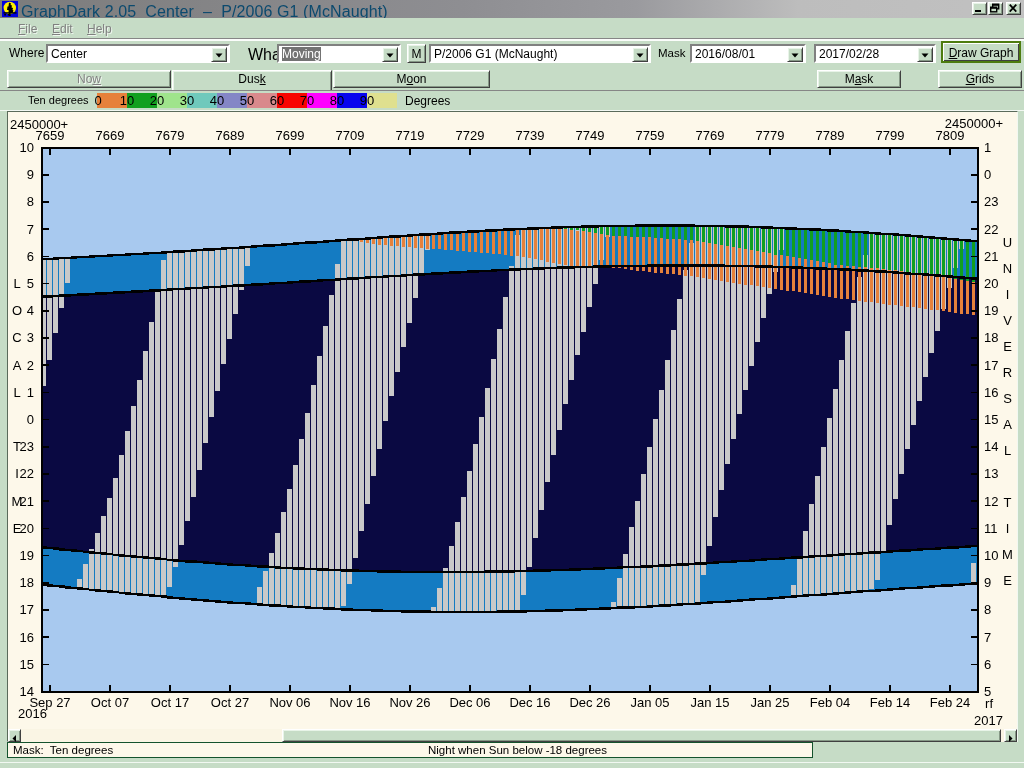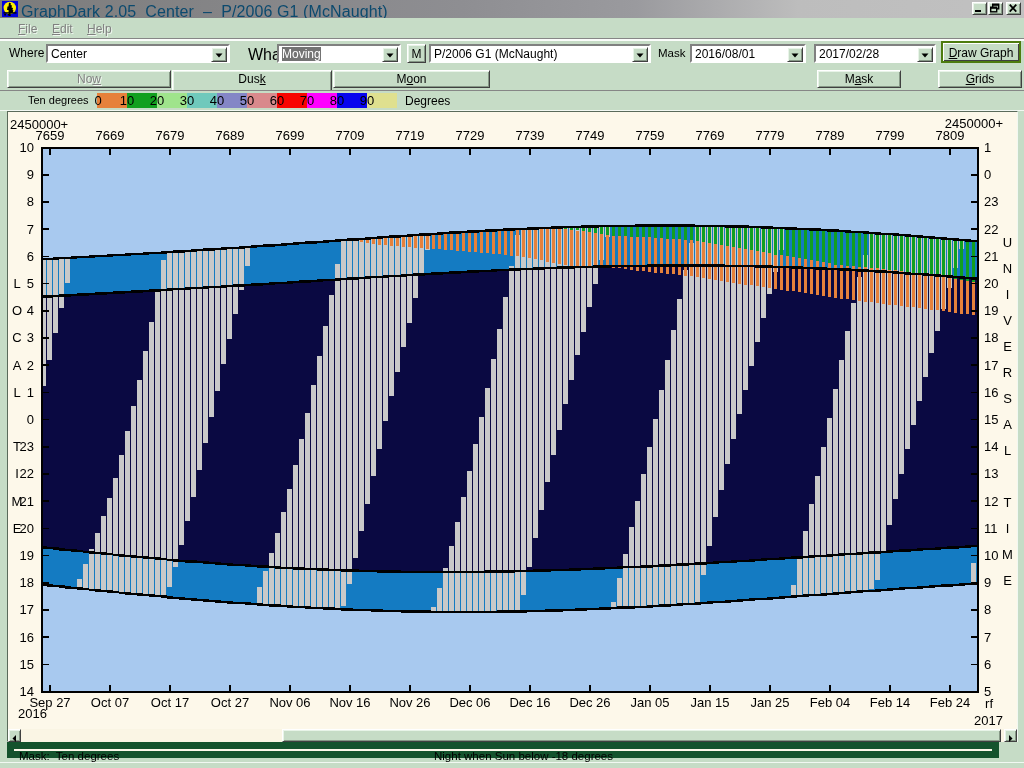--- a/index.html
+++ b/index.html
@@ -1269,17 +1269,17 @@
 
 <div class="abs" style="left:8px;top:729px;width:1009px;height:13px;background:#faf5e4"></div>
 <div class="abs raised" style="left:8px;top:729px;width:13px;height:13px;background:#c6dcc6"><svg width="11" height="11">
       <path d="M7 2 L3.5 5.5 L7 9 Z" fill="#000"></path>
     </svg></div>
 <div class="abs raised" style="left:1004px;top:729px;width:13px;height:13px;background:#c6dcc6"><svg width="11" height="11">
       <path d="M4 2 L7.5 5.5 L4 9 Z" fill="#000"></path>
     </svg></div>
 <div class="abs raised" style="left:282px;top:729px;width:719px;height:13px;background:#c6dcc6"></div>
 
-<div class="abs" style="left:7px;top:742px;width:992px;height:16px;background:#fdf8ea;border:7px solid #14532d;font-size:11.5px">
+<div class="abs" style="left:7px;top:742px;width:806px;height:16px;background:#fdf8ea;border:1px solid #14532d;font-size:11.5px">
  <span class="abs" style="left:5px;top:1px">Mask:&nbsp; Ten degrees</span>
  <span class="abs" style="left:420px;top:1px">Night when Sun below -18 degrees</span>
 </div>
 <div class="abs" style="left:0;top:762px;width:1024px;height:1px;background:#f2f8f2"></div>
 
 </body></html>

